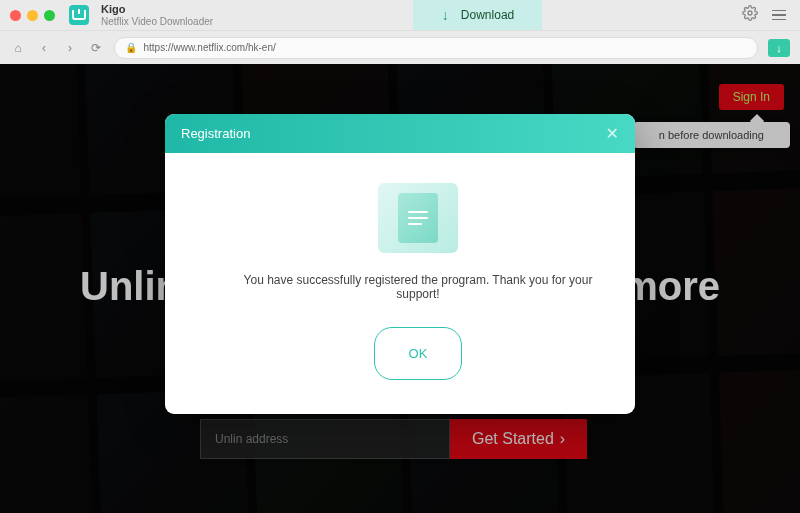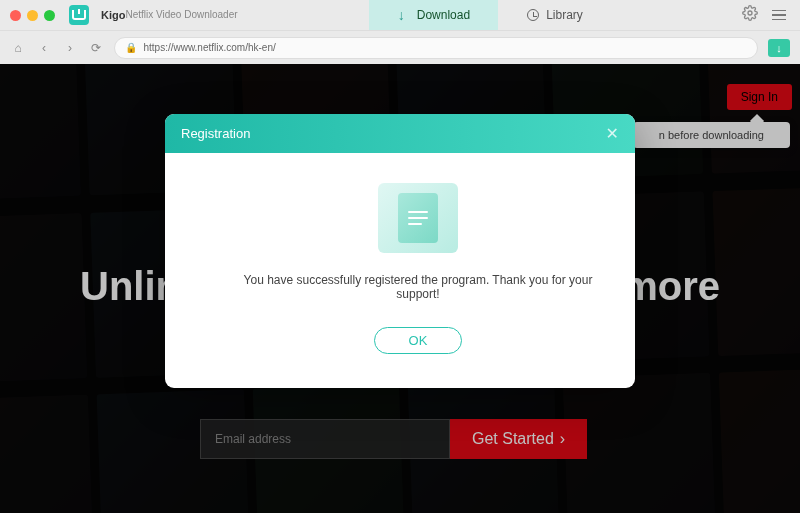--- a/index.html
+++ b/index.html
@@ -7,21 +7,21 @@
     
     
     .titlebar { height: 30px; background: #eaeaea; display: flex; align-items: center; padding: 0 10px; gap: 6px; }
     .traffic-light { width: 11px; height: 11px; border-radius: 50%; }
     .tl-red { background: #ff5f57; }
     .tl-amber { background: #febc2e; }
     .tl-green { background: #28c840; }
     .app-logo { width: 20px; height: 20px; background: #28c7b5; border-radius: 4px; margin-left: 8px; display: flex; align-items: center; justify-content: center; color: white; font-size: 10px; font-weight: bold; position: relative; }
     .app-logo::before { content: ''; position: absolute; width: 10px; height: 8px; border: 2px solid white; border-top: none; border-radius: 0 0 3px 3px; }
     .app-logo::after { content: ''; position: absolute; width: 1.5px; height: 5px; background: white; top: 4px; }
-    .app-title-block { display: flex; flex-direction: row; margin-left: 6px; line-height: 1.1; }
+    .app-title-block { display: flex; flex-direction: column; margin-left: 6px; line-height: 1.1; }
     .app-title { font-size: 11px; font-weight: 600; color: #333; }
     .app-subtitle { font-size: 10px; color: #888; }
     
     
     .tabs { flex: 1; display: flex; justify-content: center; gap: 0; height: 100%; align-items: stretch; margin-left: 40px; margin-right: 40px; }
     .tab { display: flex; align-items: center; gap: 6px; padding: 0 28px; font-size: 12px; color: #555; }
     .tab.active { background: #c9ede8; color: #14532d; font-weight: 500; }
     .tab-icon { width: 14px; height: 14px; display: flex; align-items: center; justify-content: center; }
     .dl-icon { position: relative; width: 12px; height: 12px; }
     .dl-icon::before { content: '↓'; font-size: 14px; font-weight: bold; color: #2b9b8e; line-height: 12px; }
@@ -49,63 +49,57 @@
     .poster:nth-child(3n) { background: linear-gradient(135deg, #4a2a1a, #2a1a2a); }
     .poster:nth-child(5n) { background: linear-gradient(135deg, #2a4a3a, #1a2a1a); }
     .dark-overlay { position: absolute; inset: 0; background: rgba(0,0,0,0.55); }
     
     .hero-text { position: absolute; left: 80px; right: 80px; top: 200px; text-align: center; display: flex; justify-content: space-between; align-items: center; color: white; font-size: 40px; font-weight: 700; }
     
     .email-row { position: absolute; left: 200px; top: 355px; display: flex; align-items: stretch; height: 40px; }
     .email-input { background: rgba(40,40,40,0.8); border: 1px solid #444; color: #888; font-size: 12px; padding: 0 14px; width: 250px; display: flex; align-items: center; }
     .get-started { background: #e50914; color: white; font-size: 16px; font-weight: 500; padding: 12px 22px; display: flex; align-items: center; gap: 6px; }
     
-    .signin-btn { position: absolute; right: 8px; top: 20px; background: #e50914; color: #000000; padding: 6px 14px; border-radius: 3px; font-size: 12px; font-weight: 500; }
+    .signin-btn { position: absolute; right: 16px; top: 20px; background: #e50914; color: #bef264; padding: 6px 14px; border-radius: 3px; font-size: 12px; font-weight: 500; }
     
     .tooltip { position: absolute; right: 10px; top: 58px; background: white; border-radius: 4px; box-shadow: 0 2px 8px rgba(0,0,0,0.2); padding: 7px 26px; font-size: 11px; color: #444; }
     .tooltip::before { content: ''; position: absolute; top: -6px; right: 28px; width: 10px; height: 10px; background: white; transform: rotate(45deg); }
     
     
     .modal-backdrop { position: absolute; inset: 0; background: rgba(0,0,0,0.25); display: flex; align-items: flex-start; justify-content: center; padding-top: 50px; }
     .modal { width: 470px; background: white; border-radius: 9px; box-shadow: 0 10px 40px rgba(0,0,0,0.3); overflow: hidden; }
     .modal-header { background: linear-gradient(90deg, #1fb8a6, #48d9c4); color: white; padding: 10px 16px; display: flex; justify-content: space-between; align-items: center; font-size: 13px; }
     .modal-close { color: rgba(255,255,255,0.8); cursor: pointer; font-size: 16px; }
     .modal-body { padding: 30px 40px 34px; text-align: center; margin-left: 36px; }
     .success-icon { width: 80px; height: 70px; margin: 0 auto 20px; background: linear-gradient(135deg, #e0f7f3, #b8ece2); border-radius: 6px; position: relative; display: flex; align-items: center; justify-content: center; }
     .success-icon::before { content: ''; position: absolute; width: 40px; height: 50px; background: linear-gradient(135deg, #a8e8db, #7cd9c6); border-radius: 4px 4px 4px 4px; }
     .success-lines { position: absolute; z-index: 1; }
     .success-lines span { display: block; width: 20px; height: 2px; background: white; margin: 4px 0; border-radius: 1px; }
     .success-lines span:last-child { width: 14px; }
     .modal-msg { font-size: 12px; color: #444; margin-bottom: 26px; }
-    .ok-btn { display: inline-block; padding: 5px 34px; border: 1.5px solid #2bc4b0; color: #2bc4b0; border-radius: 18px; font-size: 13px; cursor: pointer; }
+    .ok-btn { display: inline-block; padding: 18px 34px; border: 1.5px solid #2bc4b0; color: #2bc4b0; border-radius: 18px; font-size: 13px; cursor: pointer; }
   </style>
 </head>
 <body>
 
 <div class="titlebar">
   <div class="traffic-light tl-red"></div>
   <div class="traffic-light tl-amber"></div>
   <div class="traffic-light tl-green"></div>
   <div class="app-logo"></div>
   <div class="app-title-block">
     <div class="app-title">Kigo</div>
     <div class="app-subtitle">Netflix Video Downloader</div>
   </div>
   <div class="tabs">
     <div class="tab active">
       <span class="tab-icon">
           <span class="dl-icon"></span>
         </span>
       <span>Download</span>
-    </div>
-    <div class="tab">
-      <span class="tab-icon">
-          <span class="lib-icon"></span>
-        </span>
-      <span>Library</span>
     </div>
   </div>
   <div class="right-controls">
     <span class="icon-btn">
       <svg width="16" height="16" viewBox="0 0 24 24" fill="none" stroke="#888" stroke-width="2">
           <circle cx="12" cy="12" r="3"></circle>
           <path d="M19.4 15a1.65 1.65 0 0 0 .33 1.82l.06.06a2 2 0 1 1-2.83 2.83l-.06-.06a1.65 1.65 0 0 0-1.82-.33 1.65 1.65 0 0 0-1 1.51V21a2 2 0 1 1-4 0v-.09a1.65 1.65 0 0 0-1-1.51 1.65 1.65 0 0 0-1.82.33l-.06.06a2 2 0 1 1-2.83-2.83l.06-.06a1.65 1.65 0 0 0 .33-1.82 1.65 1.65 0 0 0-1.51-1H3a2 2 0 1 1 0-4h.09a1.65 1.65 0 0 0 1.51-1 1.65 1.65 0 0 0-.33-1.82l-.06-.06a2 2 0 1 1 2.83-2.83l.06.06a1.65 1.65 0 0 0 1.82.33h0a1.65 1.65 0 0 0 1-1.51V3a2 2 0 1 1 4 0v.09a1.65 1.65 0 0 0 1 1.51h0a1.65 1.65 0 0 0 1.82-.33l.06-.06a2 2 0 1 1 2.83 2.83l-.06.06a1.65 1.65 0 0 0-.33 1.82v0a1.65 1.65 0 0 0 1.51 1H21a2 2 0 1 1 0 4h-.09a1.65 1.65 0 0 0-1.51 1z"></path>
         </svg>
     </span>
     <div class="hamburger">
@@ -151,21 +145,21 @@
   </div>
   <div class="dark-overlay"></div>
 
   <div class="hero-text">
     <span>Unlin</span>
     <span>more</span>
   </div>
 
   <div class="email-row">
     <div class="email-input">
-      <span>Email address</span>
+      <span>Unlin address</span>
     </div>
     <div class="get-started">
       <span>Get Started</span>
       <span>›</span>
     </div>
   </div>
 
   <div class="signin-btn">
     <span>Sign In</span>
   </div>

